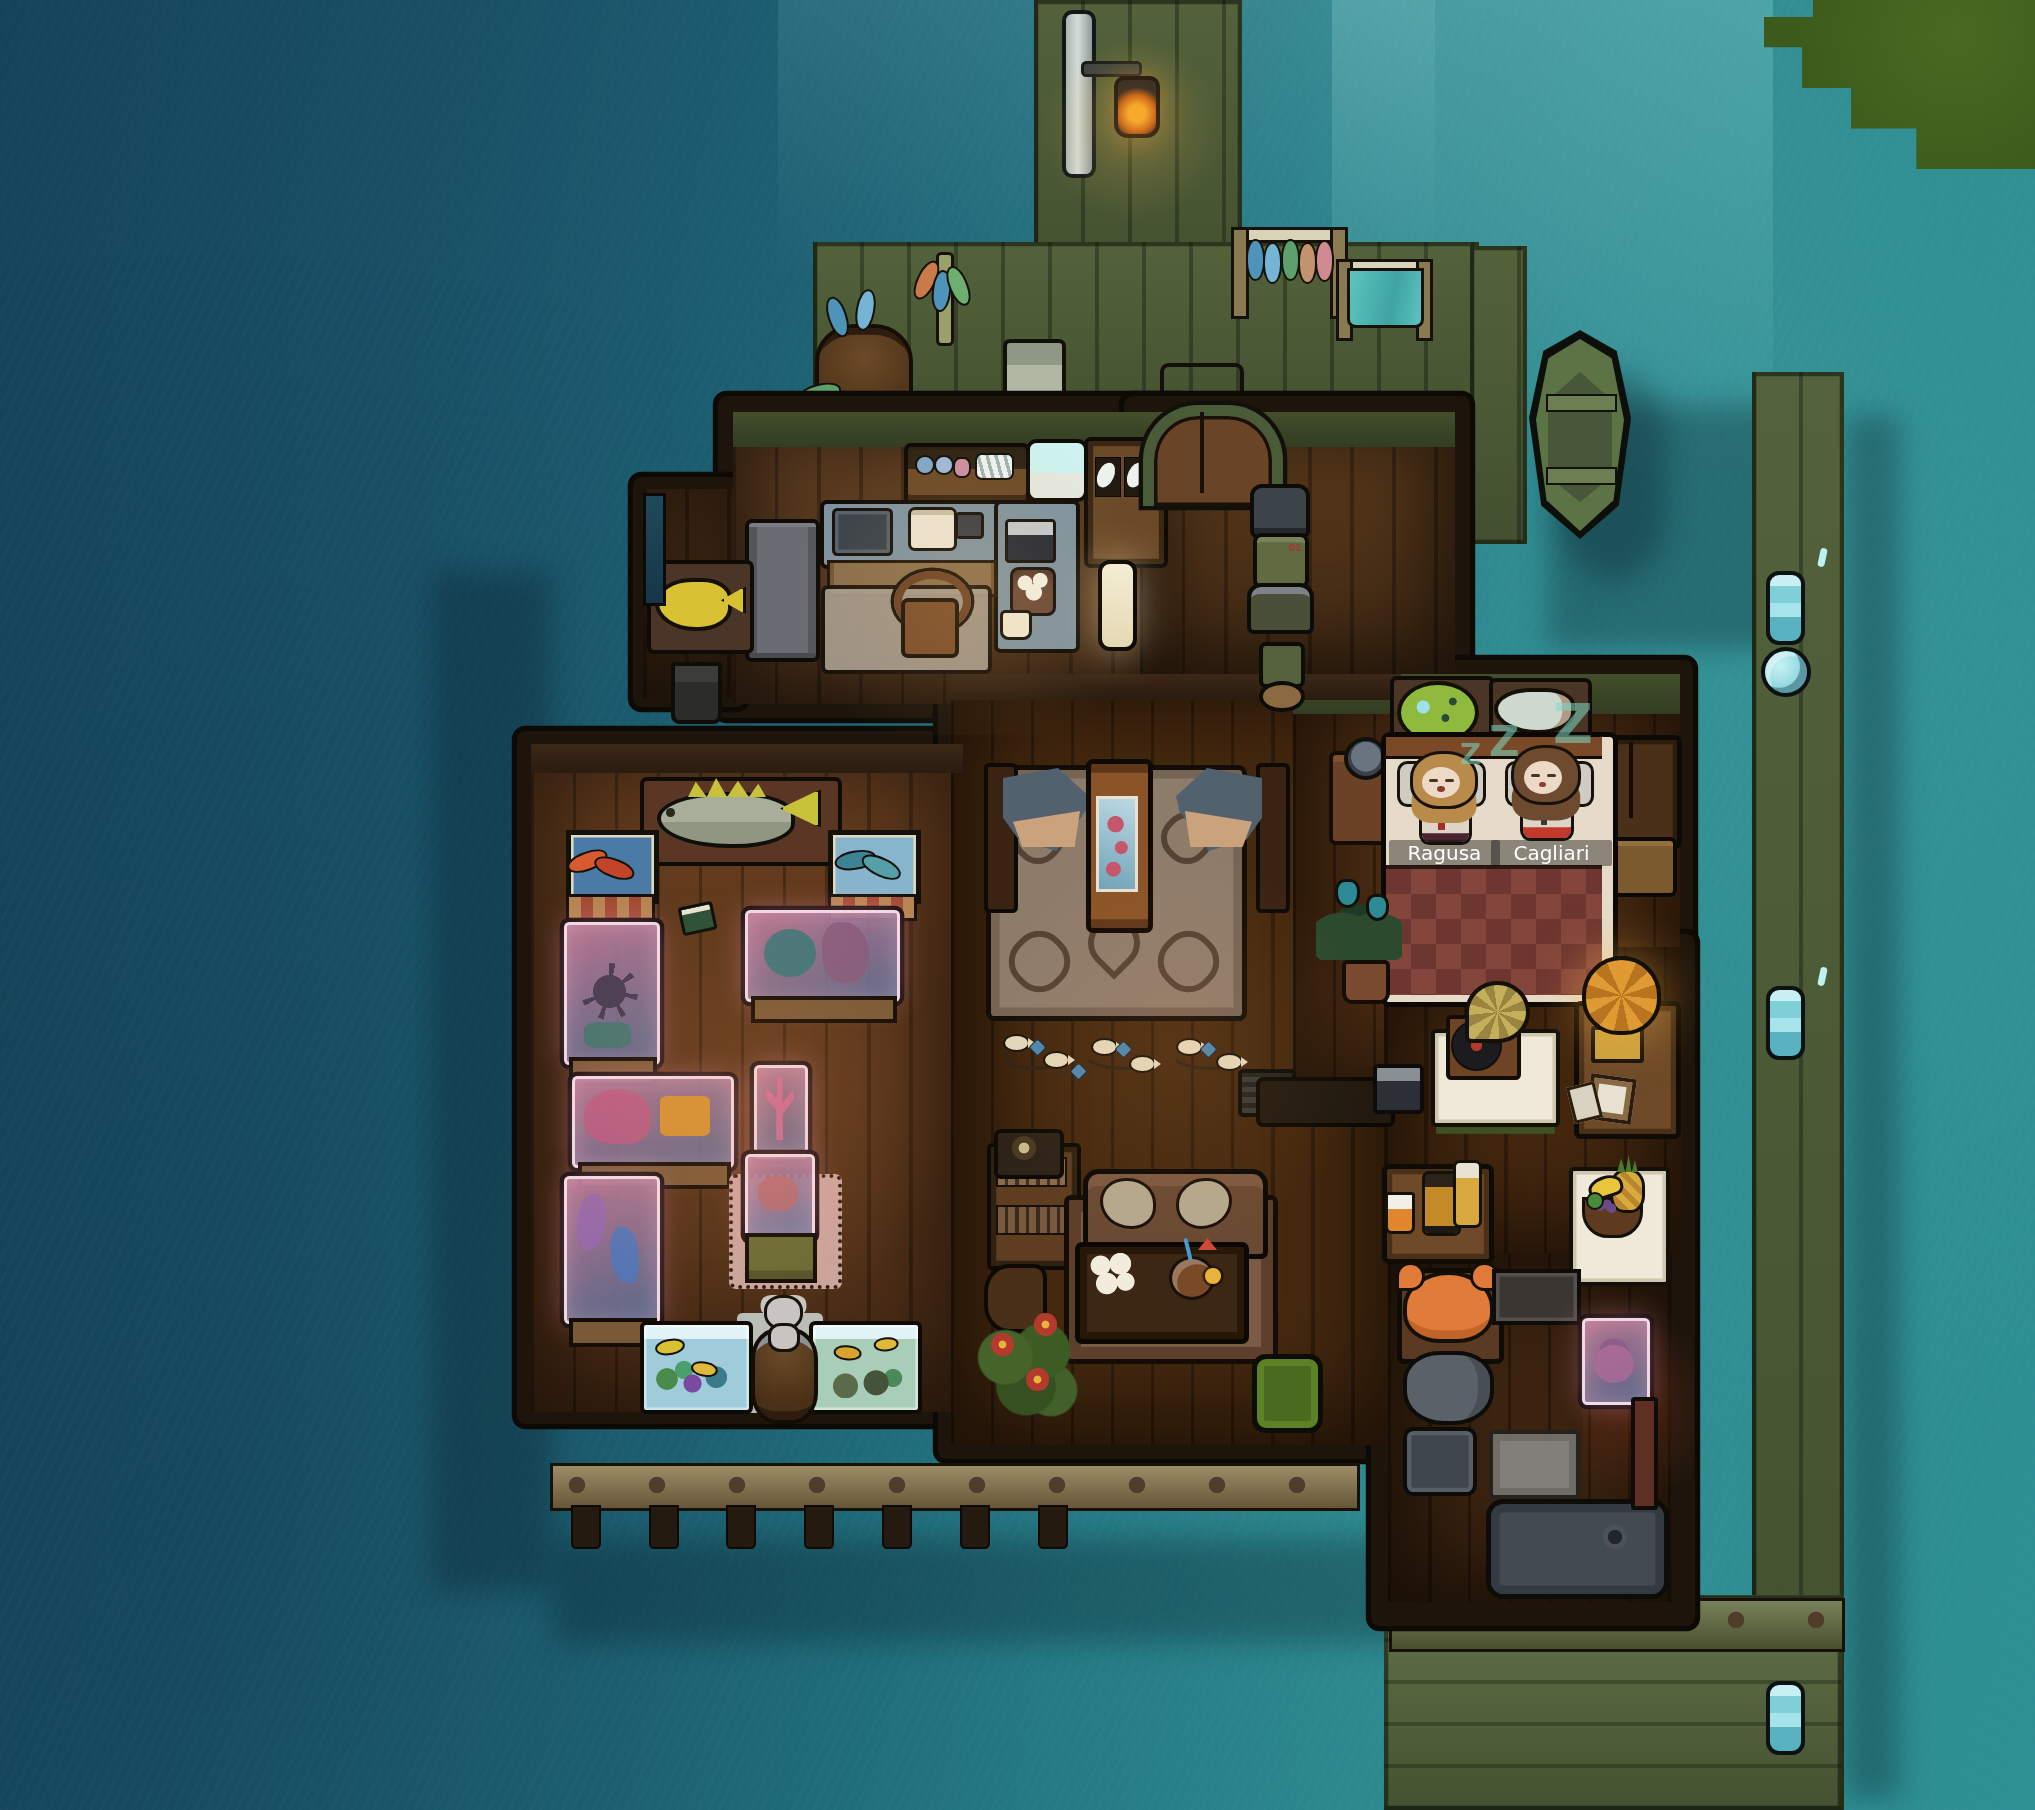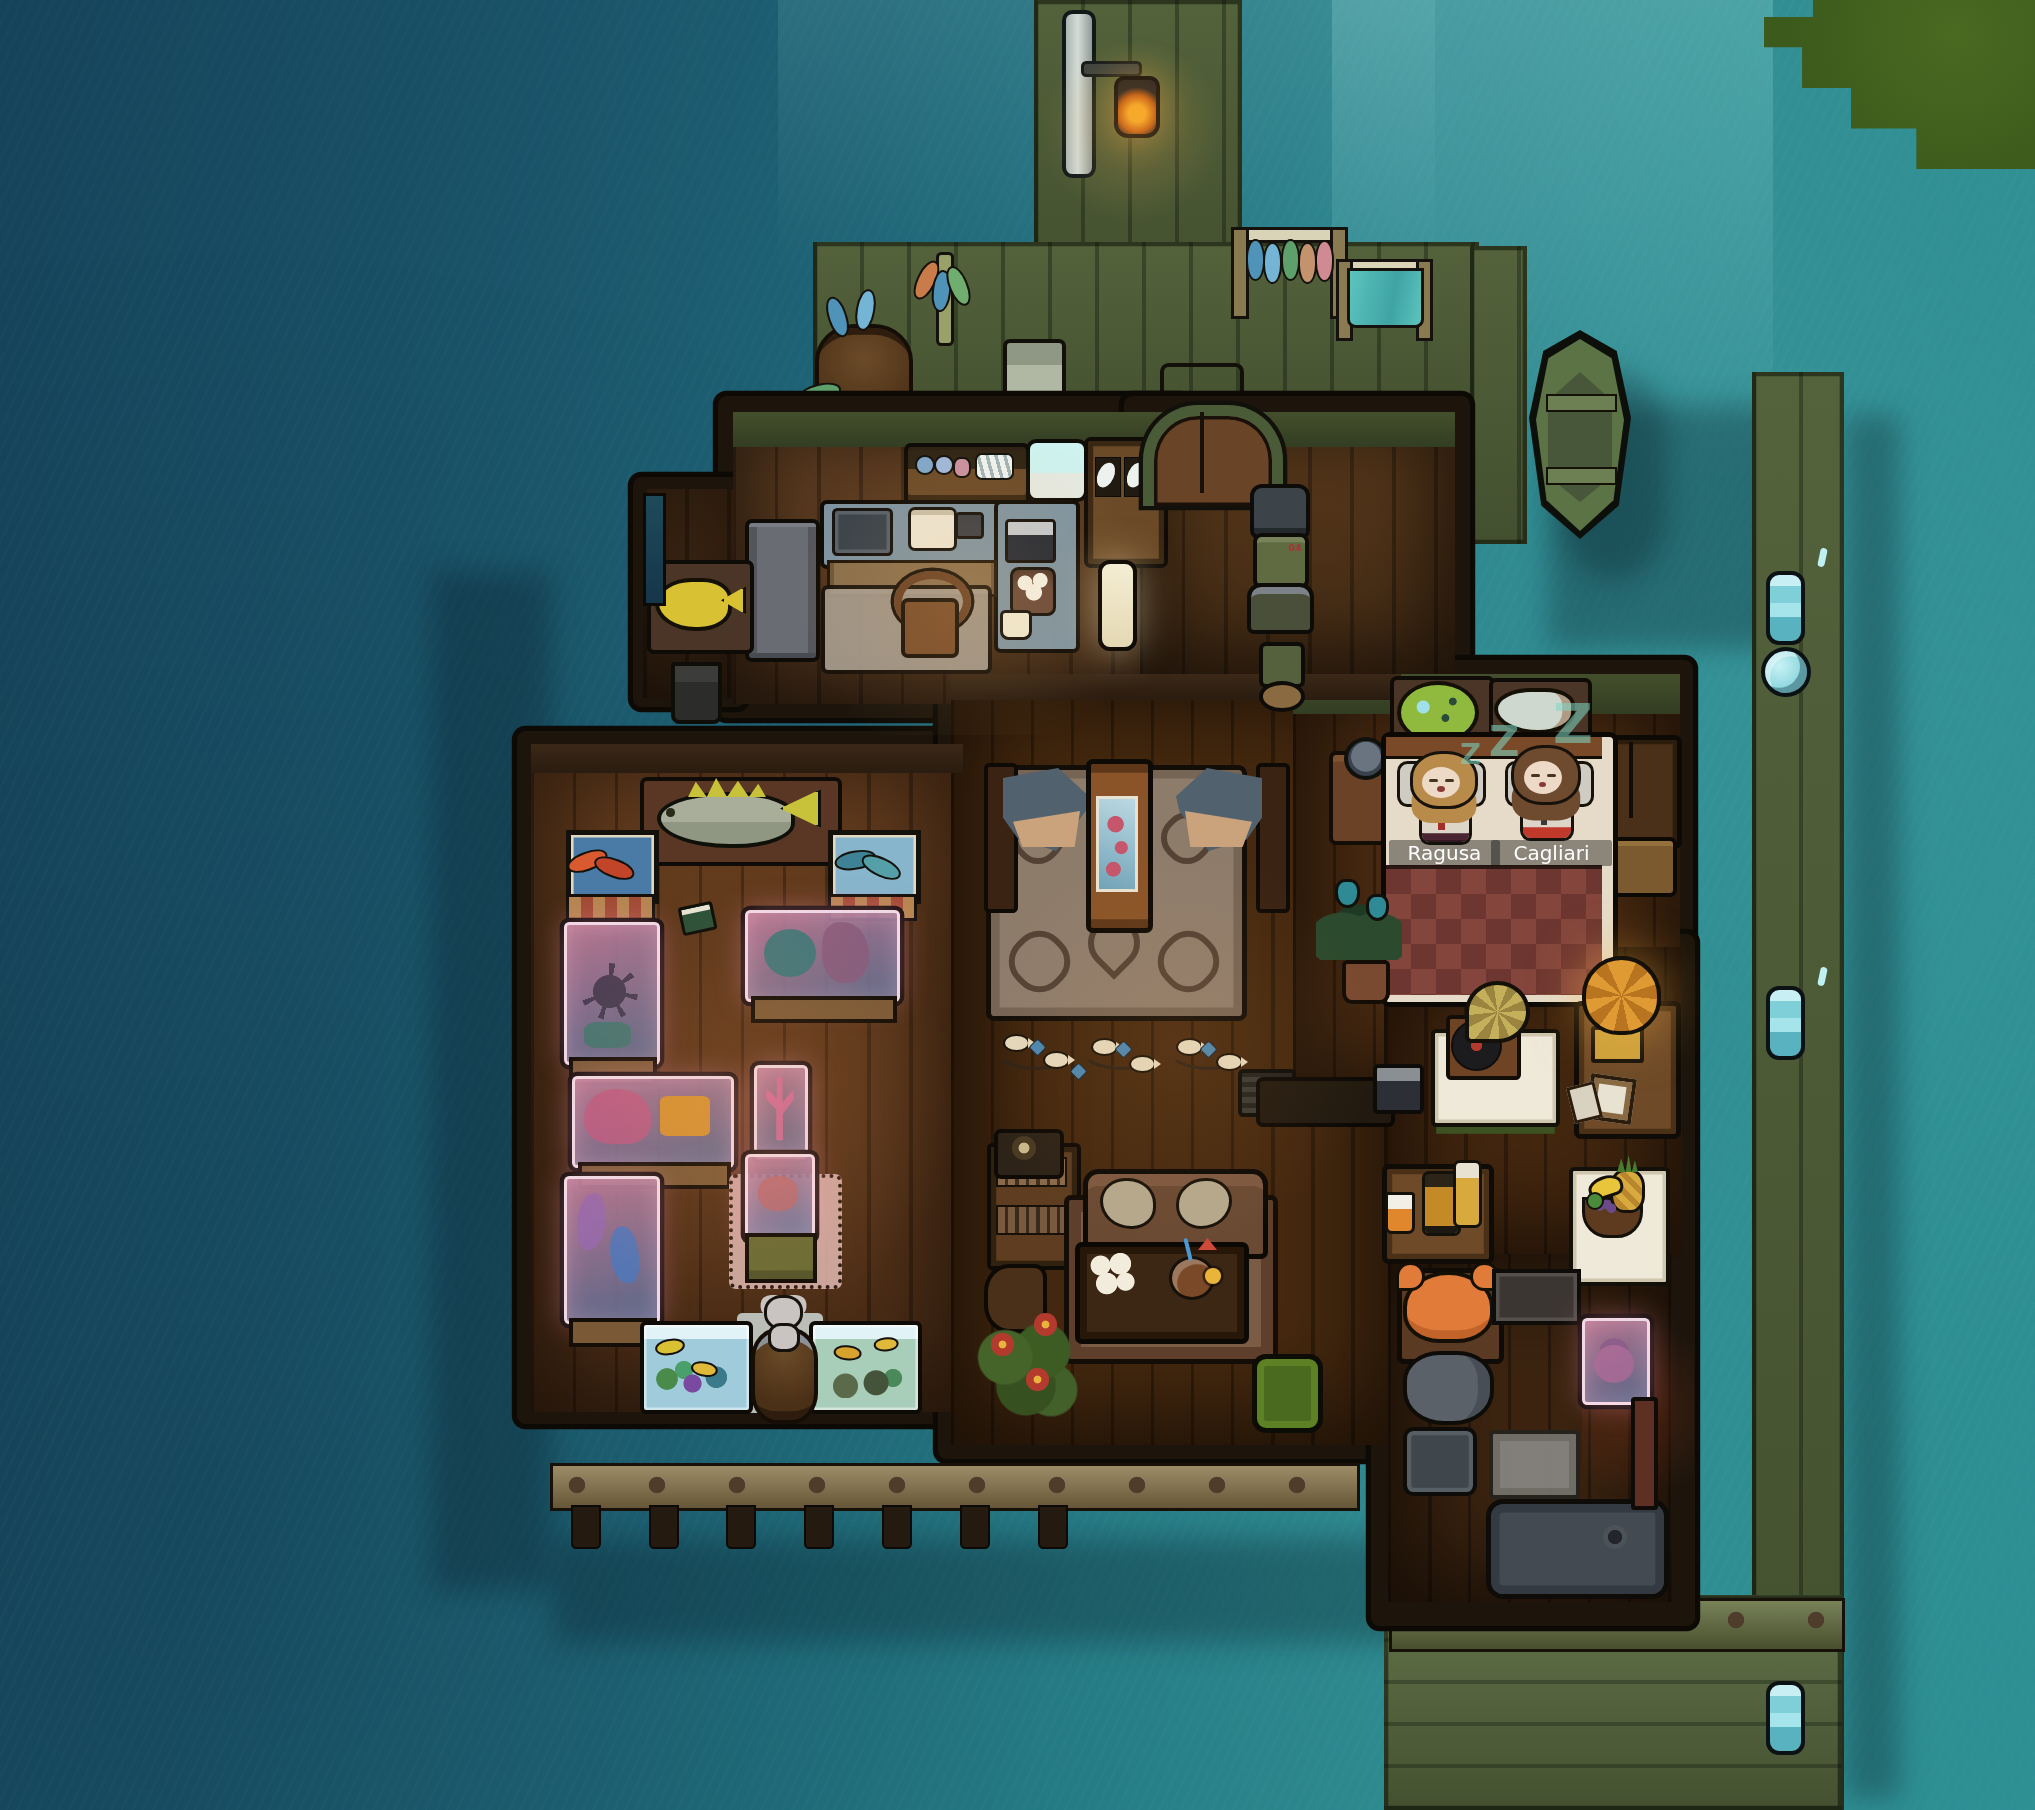--- a/index.html
+++ b/index.html
@@ -201,21 +201,21 @@
   <div class="abs ol" style="left:647px;top:560px;width:99px;height:86px;background:#4a3526"></div>
   <div class="abs" style="left:655px;top:578px;width:69px;height:45px;background:#d8c234;border:4.3px solid #141006;border-radius:50% 40% 45% 55%"></div>
   <div class="abs" style="left:721px;top:586px;width:19px;height:22.5px;background:#d8c234;border:3.5px solid #141006;clip-path:polygon(0 50%,100% 0,100% 100%)"></div>
   <div class="abs" style="left:643px;top:493px;width:17.3px;height:107px;background:linear-gradient(180deg,#1e4a5a,#16364a);border:3.5px solid #0c0a06"></div>
   <div class="abs" style="left:671px;top:662px;width:43px;height:54px;background:linear-gradient(180deg,#3c3c3a 0 30%,#2c2c2a 30%);border:4.3px solid #0f0d08;border-radius:3.5px 3.5px 8.6px 8.6px"></div>
 
   <div class="abs" style="left:1143px;top:405px;width:118px;height:90px;border:11.2px solid #4a5b38;border-bottom:none;border-radius:55px 55px 0 0;background:#6a4426;box-shadow:inset 0 0 0 3.5px #191109,0 0 0 4.3px #12100a"></div>
   <div class="abs" style="left:1200px;top:412px;width:3.5px;height:81px;background:#191109"></div>
   <div class="abs" style="left:1250px;top:484px;width:52px;height:47px;background:#3d4449;border:4.3px solid #0e0c08;border-radius:12px 12px 8.6px 8.6px;box-shadow:inset 0 -15.6px 0 -8.6px #23282c"></div>
   <div class="abs" style="left:1253px;top:533px;width:48px;height:48px;background:#606b42;border:4.3px solid #0e0c08;border-radius:8.6px;box-shadow:inset 0 10.4px 0 -5.2px #78835a">
-      <span class="abs" style="right:3.5px;top:5.2px;font-size:9.5px;color:#a33;font-weight:bold">04</span>
+      <span class="abs" style="right:3.5px;top:5.2px;font-size:9.5px;color:#a33;font-weight:bold">01</span>
     </div>
   <div class="abs" style="left:1247px;top:583px;width:59px;height:43px;background:#4a4f3a;border:4.3px solid #0e0c08;border-radius:14px 14px 7px 7px;box-shadow:inset 0 14px 0 -7px #7d8289"></div>
   <div class="abs" style="left:1259px;top:642px;width:38px;height:38px;background:#55603c;border:4.3px solid #0e0c08;border-radius:7px"></div>
   <div class="abs" style="left:1259px;top:681px;width:38px;height:22.5px;background:#8a6a40;border:4.3px solid #0e0c08;border-radius:50%"></div>
 
   <div class="abs ol" style="left:1390px;top:676px;width:97px;height:67px;background:#4a3526"></div>
   <div class="abs" style="left:1397px;top:681px;width:74px;height:55px;background:radial-gradient(circle at 30% 40%,#9fe0ea 6px,transparent 7px),radial-gradient(circle at 70% 30%,#2a4a3a 3.5px,transparent 4.3px),radial-gradient(circle at 60% 60%,#2a4a3a 3.5px,transparent 4.3px),#8fba3e;border:4.3px solid #141006;border-radius:50%"></div>
   <div class="abs ol" style="left:1489px;top:678px;width:95px;height:64px;background:#4a3526"></div>
   <div class="abs" style="left:1494px;top:688px;width:73px;height:38px;background:#cfd8ce;border:4.3px solid #141006;border-radius:50% 40% 50% 60%;box-shadow:inset -14px 0 0 -5.2px #b09a84"></div>
 

